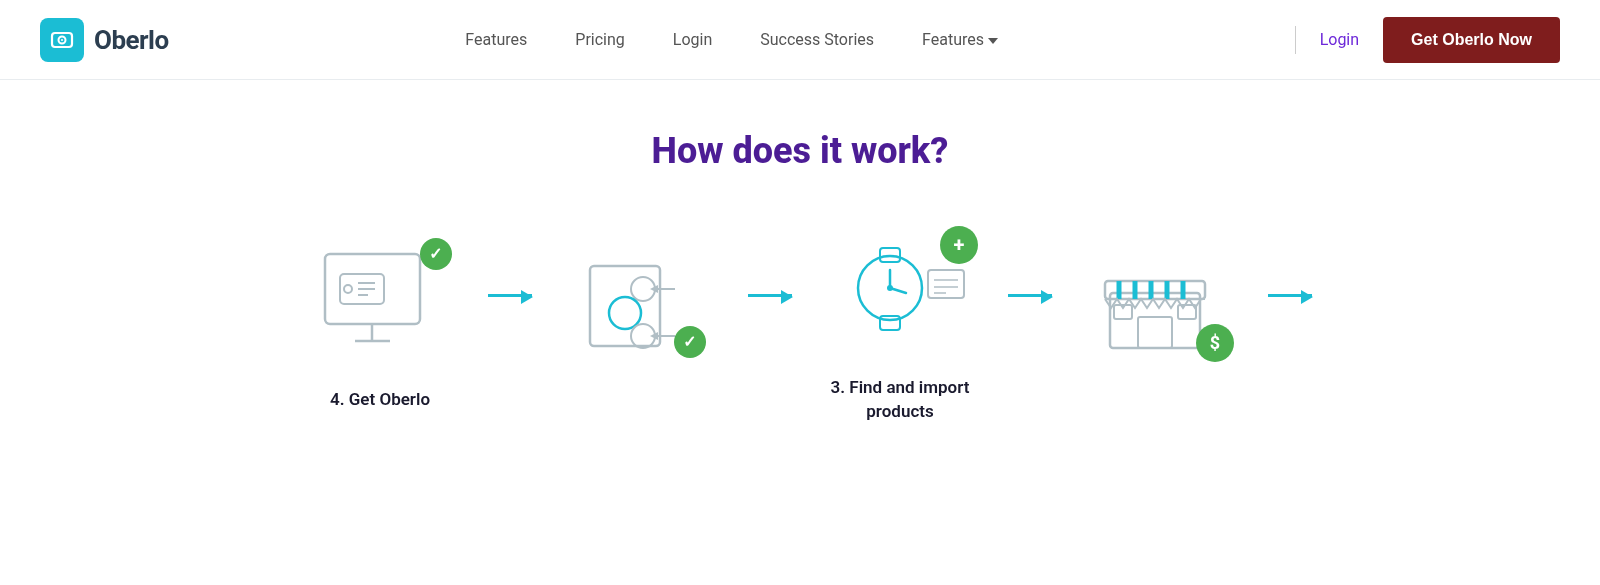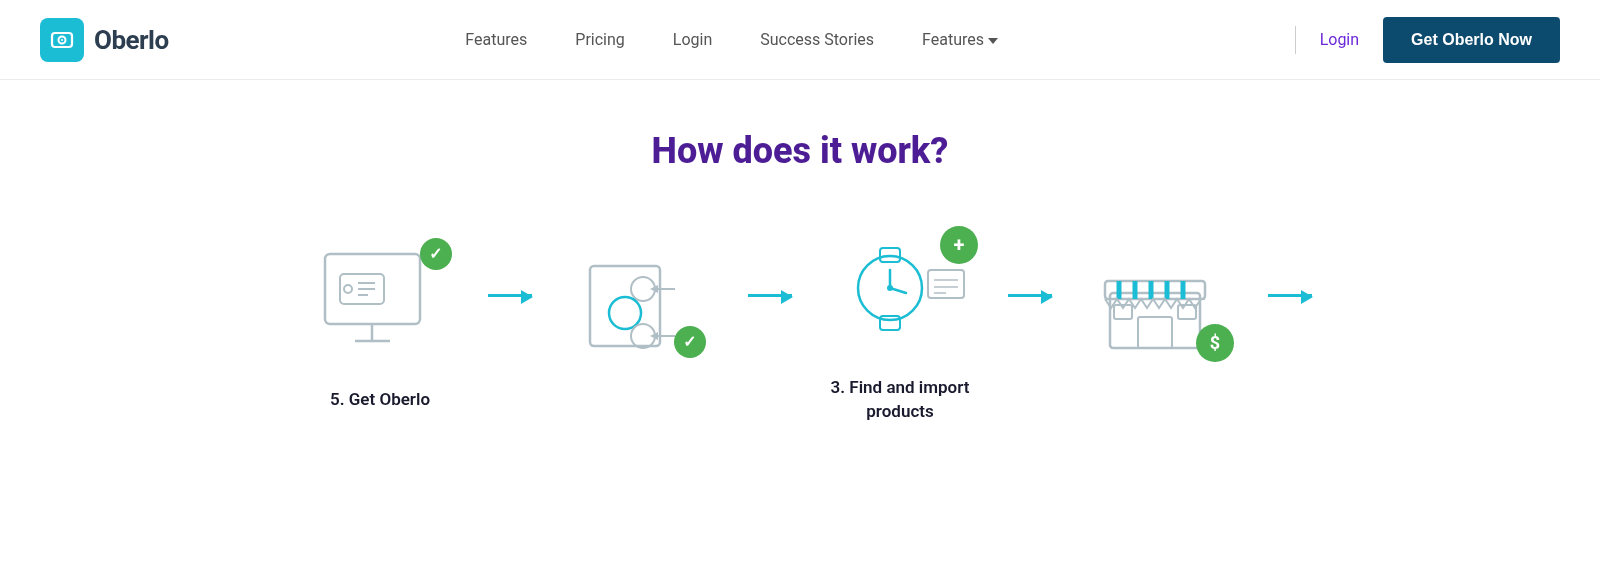--- a/index.html
+++ b/index.html
@@ -68,21 +68,21 @@
       align-items: center;
       gap: 24px;
     }
     .login-link {
       font-size: 16px;
       color: #6d28d9;
       cursor: pointer;
       text-decoration: none;
     }
     .cta-button {
-      background: #0c4a6e;
+      background: #7f1d1d;
       color: #fff;
       border: none;
       border-radius: 4px;
       padding: 14px 28px;
       font-size: 16px;
       font-weight: 600;
       cursor: pointer;
       white-space: nowrap;
     }
 
@@ -258,21 +258,21 @@
           <circle cx="38" cy="45" r="4" stroke="#b0bec5" stroke-width="2" fill="none"></circle>
           <line x1="48" y1="39" x2="65" y2="39" stroke="#b0bec5" stroke-width="2"></line>
           <line x1="48" y1="45" x2="65" y2="45" stroke="#b0bec5" stroke-width="2"></line>
           <line x1="48" y1="51" x2="58" y2="51" stroke="#b0bec5" stroke-width="2"></line>
         </svg>
 
         <div class="badge-green" style="top:4px;right:8px;">
           <span class="checkmark">✓</span>
         </div>
       </div>
-      <span class="step-label">5. Get Oberlo</span>
+      <span class="step-label">4. Get Oberlo</span>
     </div>
 
     <div class="arrow-wrap">
       <div class="arrow-right"></div>
     </div>
 
     <div class="step">
       <div class="step-icon-wrap">
         <svg width="140" height="120" viewBox="0 0 140 120" fill="none" xmlns="http://www.w3.org/2000/svg">
 

